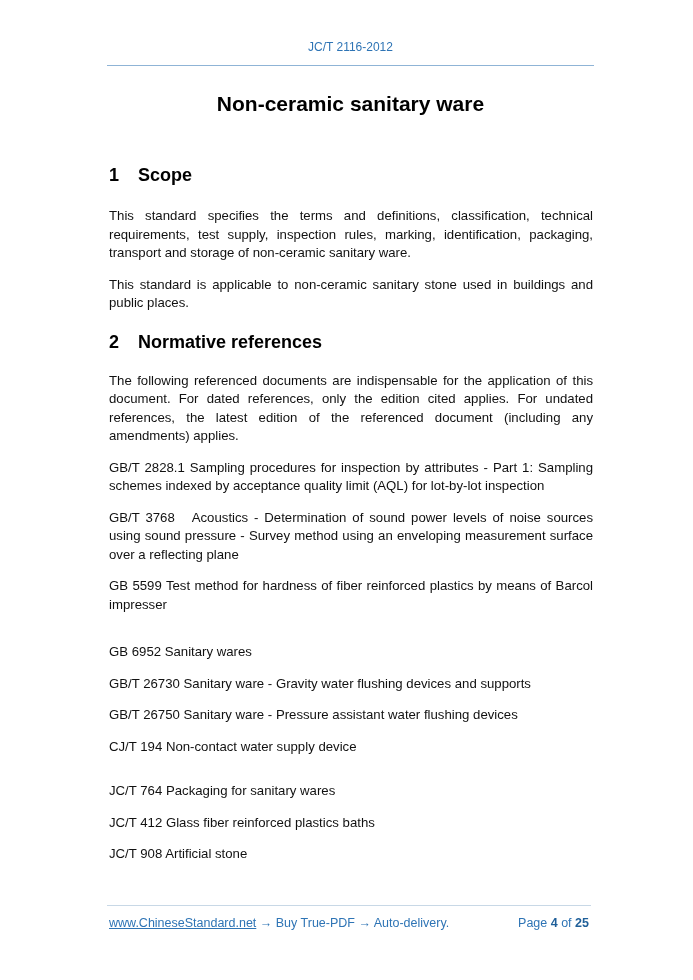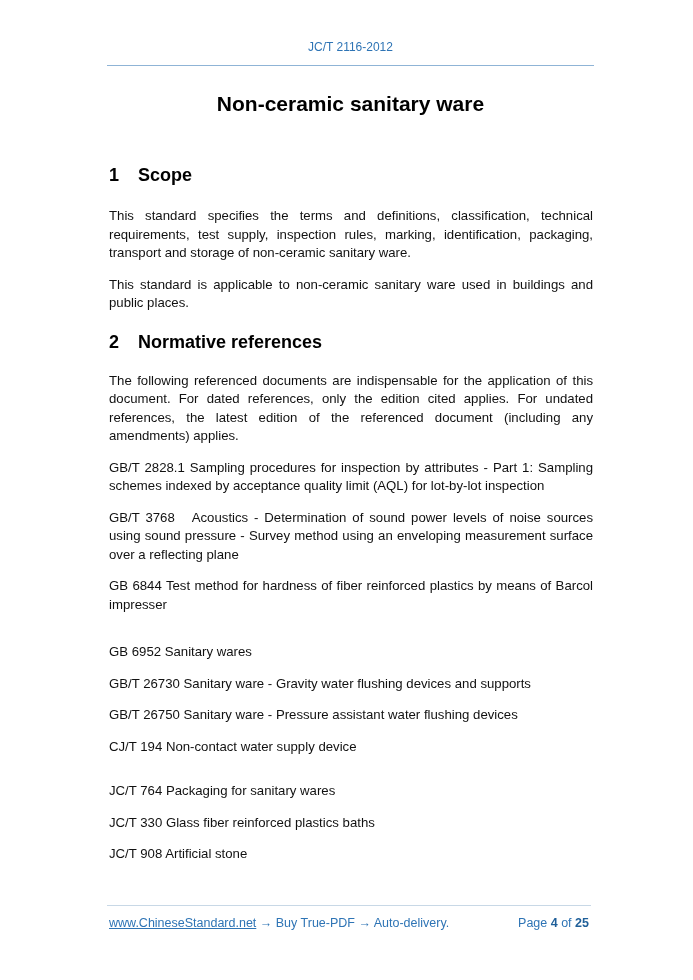--- a/index.html
+++ b/index.html
@@ -107,36 +107,36 @@
 
   <div class="title">Non-ceramic sanitary ware</div>
 
   <div class="content">
 
     <div class="h1" style="margin-top:0;">
       <span class="num">1</span>
       <span>Scope</span>
     </div>
     <p class="p" style="margin-top:21px;">This standard specifies the terms and definitions, classification, technical requirements, test supply, inspection rules, marking, identification, packaging, transport and storage of non-ceramic sanitary ware.</p>
-    <p class="p" style="margin-top:13px;">This standard is applicable to non-ceramic sanitary ware used in buildings and public places.</p>
+    <p class="p" style="margin-top:13px;">This standard is applicable to non-ceramic sanitary stone used in buildings and public places.</p>
 
     <div class="h1" style="margin-top:19px;">
       <span class="num">2</span>
       <span>Normative references</span>
     </div>
     <p class="p" style="margin-top:19px;">The following referenced documents are indispensable for the application of this document. For dated references, only the edition cited applies. For undated references, the latest edition of the referenced document (including any amendments) applies.</p>
     <p class="p" style="margin-top:13px;">GB/T 2828.1 Sampling procedures for inspection by attributes - Part 1: Sampling schemes indexed by acceptance quality limit (AQL) for lot-by-lot inspection</p>
     <p class="p" style="margin-top:13px;">GB/T 3768&nbsp;&nbsp; Acoustics - Determination of sound power levels of noise sources using sound pressure - Survey method using an enveloping measurement surface over a reflecting plane</p>
-    <p class="p" style="margin-top:13px;">GB 6844 Test method for hardness of fiber reinforced plastics by means of Barcol impresser</p>
+    <p class="p" style="margin-top:13px;">GB 5599 Test method for hardness of fiber reinforced plastics by means of Barcol impresser</p>
     <p class="p" style="margin-top:29px;">GB 6952 Sanitary wares</p>
     <p class="p" style="margin-top:13px;">GB/T 26730 Sanitary ware - Gravity water flushing devices and supports</p>
     <p class="p" style="margin-top:13px;">GB/T 26750 Sanitary ware - Pressure assistant water flushing devices</p>
     <p class="p" style="margin-top:13px;">CJ/T 194 Non-contact water supply device</p>
     <p class="p" style="margin-top:26px;">JC/T 764 Packaging for sanitary wares</p>
-    <p class="p" style="margin-top:13px;">JC/T 330 Glass fiber reinforced plastics baths</p>
+    <p class="p" style="margin-top:13px;">JC/T 412 Glass fiber reinforced plastics baths</p>
     <p class="p" style="margin-top:13px;">JC/T 908 Artificial stone</p>
   </div>
 
   <div class="footer-rule"></div>
   <div class="footer">
     <span>
       <a>www.ChineseStandard.net</a><span> → Buy True-PDF → Auto-delivery.</span>
     </span>
     <span class="pg">
       <span>Page</span>

